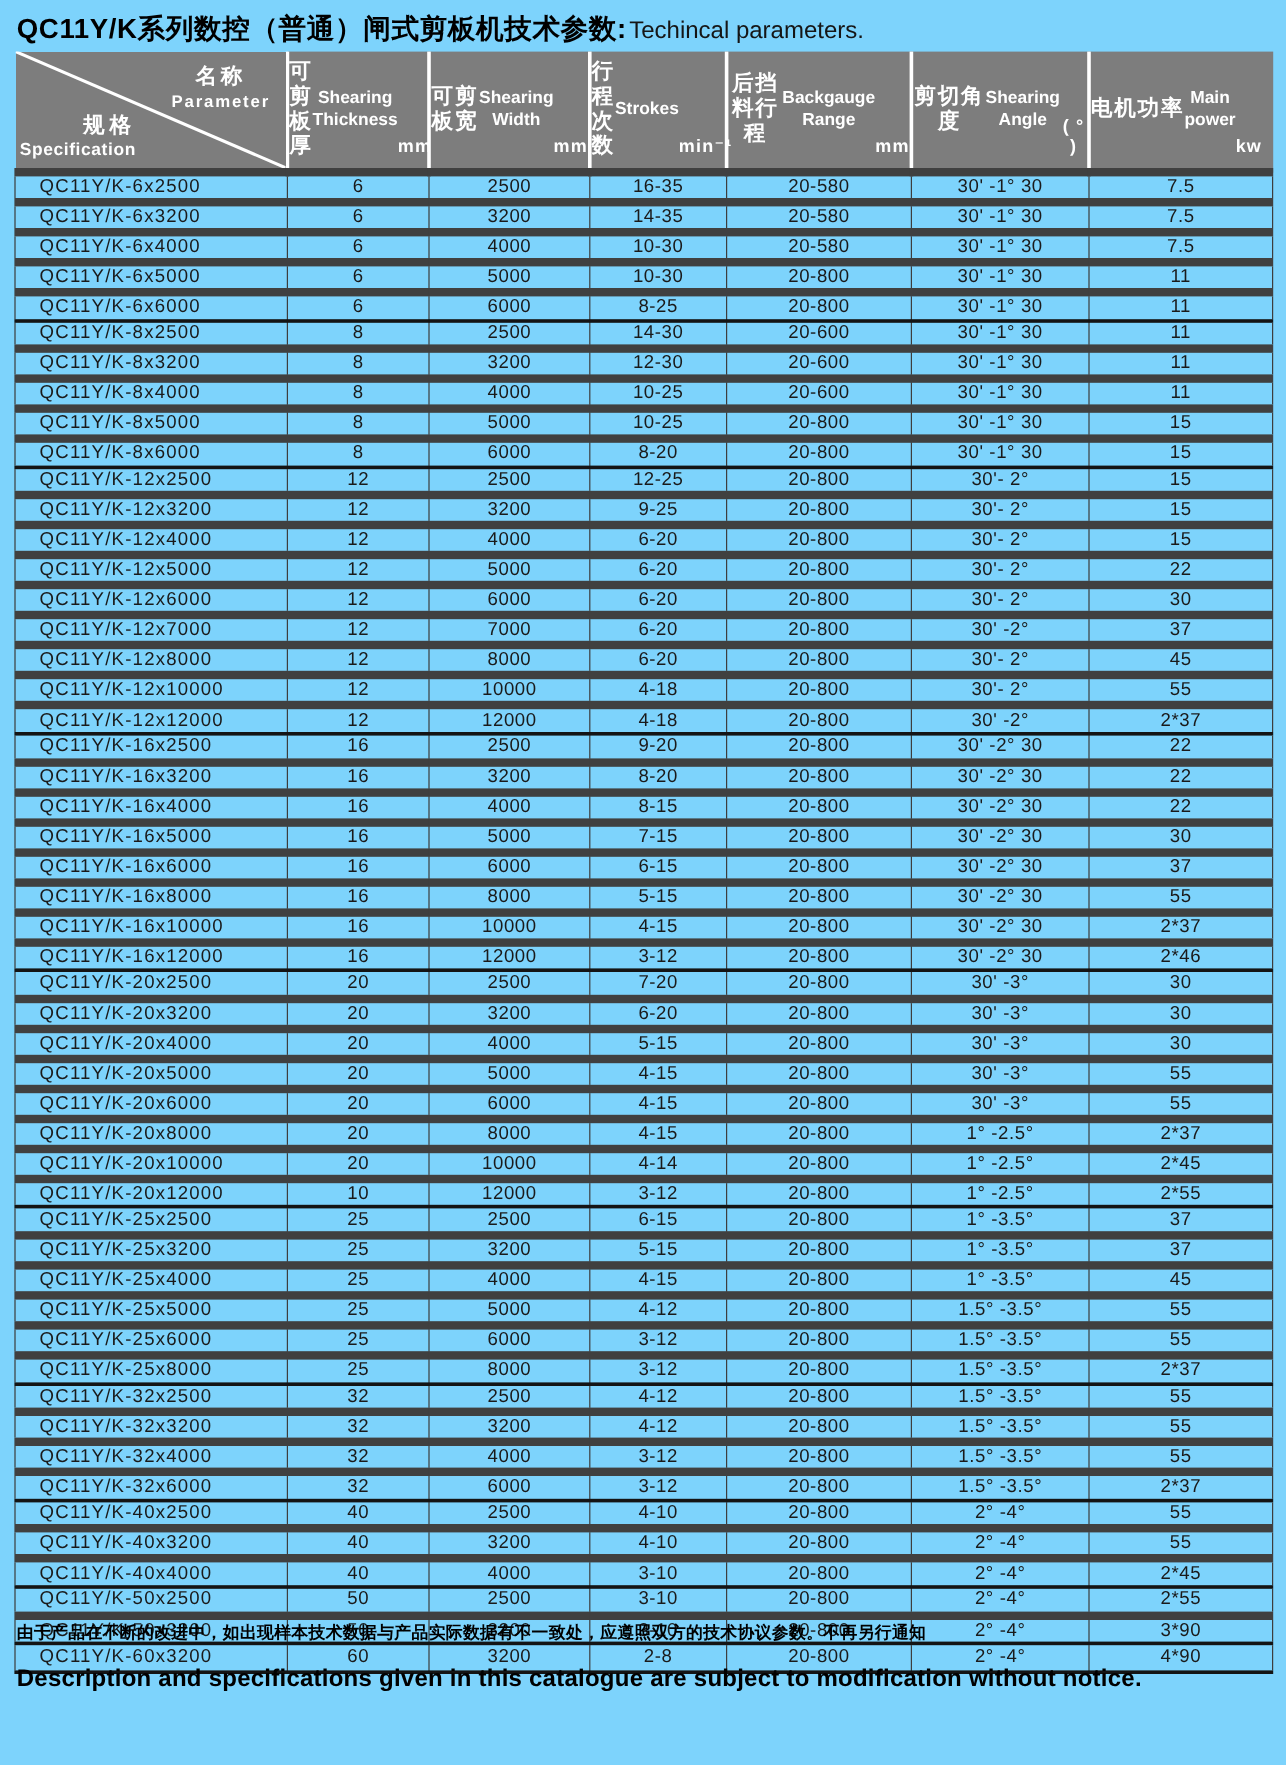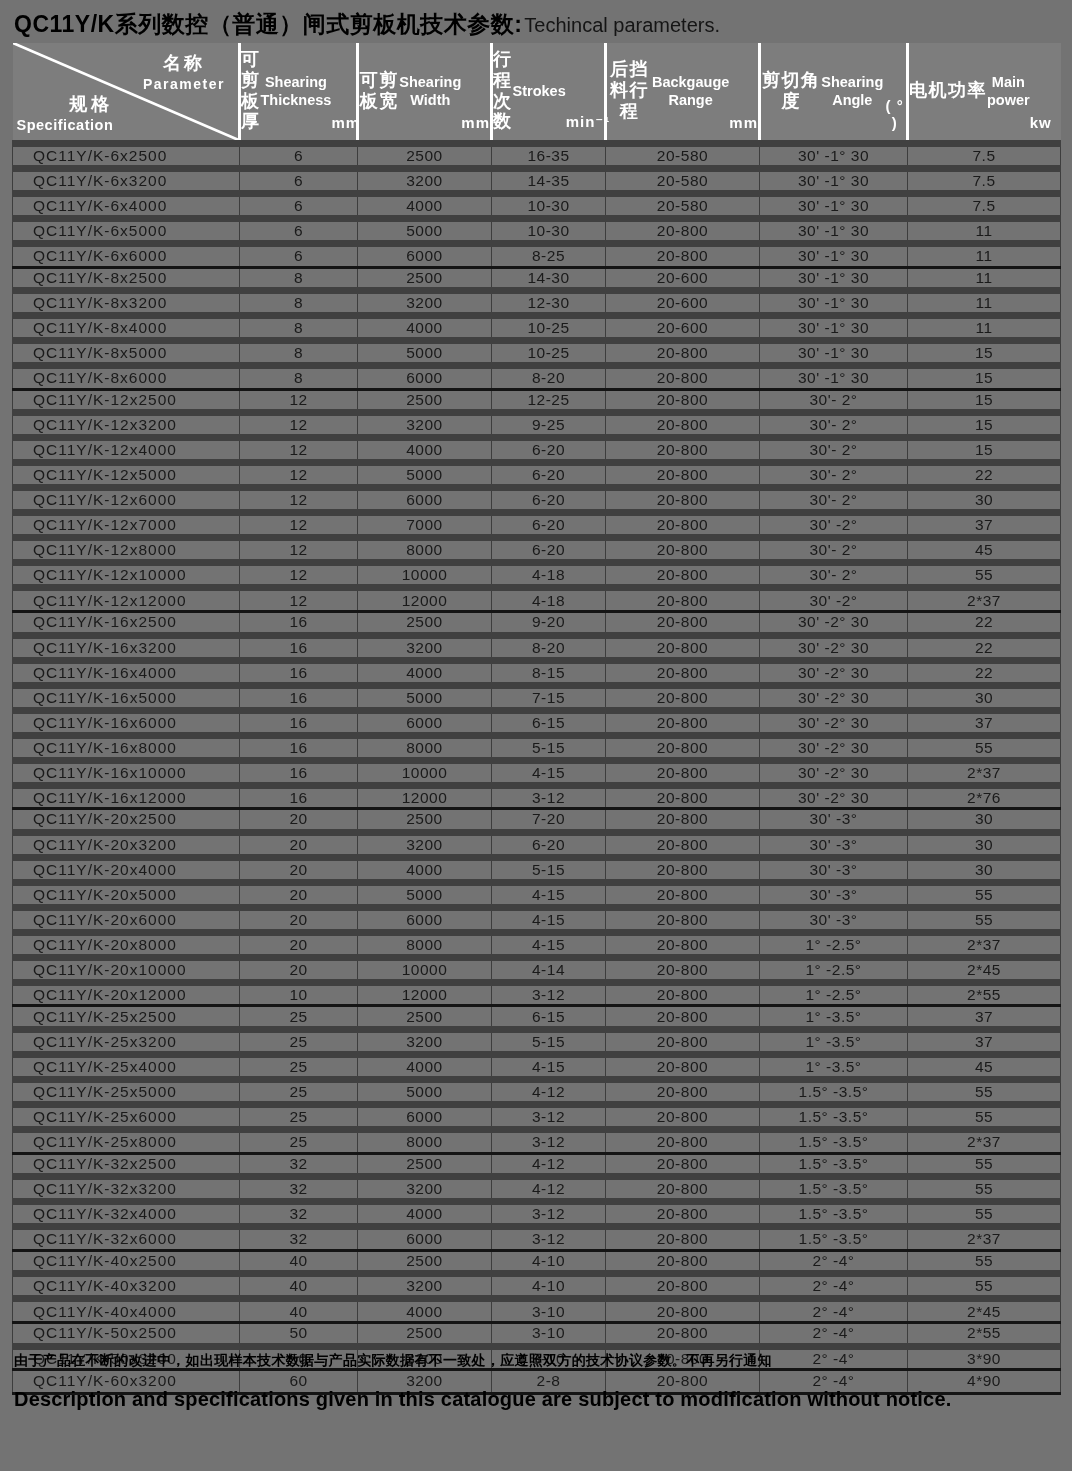--- a/index.html
+++ b/index.html
@@ -1,18 +1,18 @@
 <!DOCTYPE html>
 <html><head>
 <meta charset="utf-8">
 <style>
   * { margin:0; padding:0; box-sizing:border-box; }
   html,body { background:#ffffff; }
   body { width:1072px; height:1471px; font-family:"Liberation Sans","DejaVu Sans",sans-serif; position:relative; }
-  .page { position:absolute; inset:0; background:#737373; }
+  .page { position:absolute; inset:0; background:#7dd3fc; }
 
   
   .title { position:absolute; left:14px; top:9px; white-space:nowrap; }
   .title-zh { font-weight:bold; font-size:23px; color:#000; letter-spacing:0.5px; }
   .title-en { font-weight:400; font-size:20px; color:#151515; margin-left:2px; }
 
   
   table.params { position:absolute; left:12px; top:43px; width:1048px; border-collapse:collapse; table-layout:fixed; }
   thead th { background:#7d7d7d; color:#fff; height:97px; padding:0; vertical-align:top; border-left:3px solid #fff; }
   thead th:first-child { border-left:none; }
@@ -366,21 +366,21 @@
           <td class="num">30' -2° 30</td>
           <td class="num">2*37</td>
         </tr>
         <tr>
           <td class="spec">QC11Y/K-16x12000</td>
           <td class="num">16</td>
           <td class="num">12000</td>
           <td class="num">3-12</td>
           <td class="num">20-800</td>
           <td class="num">30' -2° 30</td>
-          <td class="num">2*76</td>
+          <td class="num">2*46</td>
         </tr>
         <tr class="group-start">
           <td class="spec">QC11Y/K-20x2500</td>
           <td class="num">20</td>
           <td class="num">2500</td>
           <td class="num">7-20</td>
           <td class="num">20-800</td>
           <td class="num">30' -3°</td>
           <td class="num">30</td>
         </tr>

